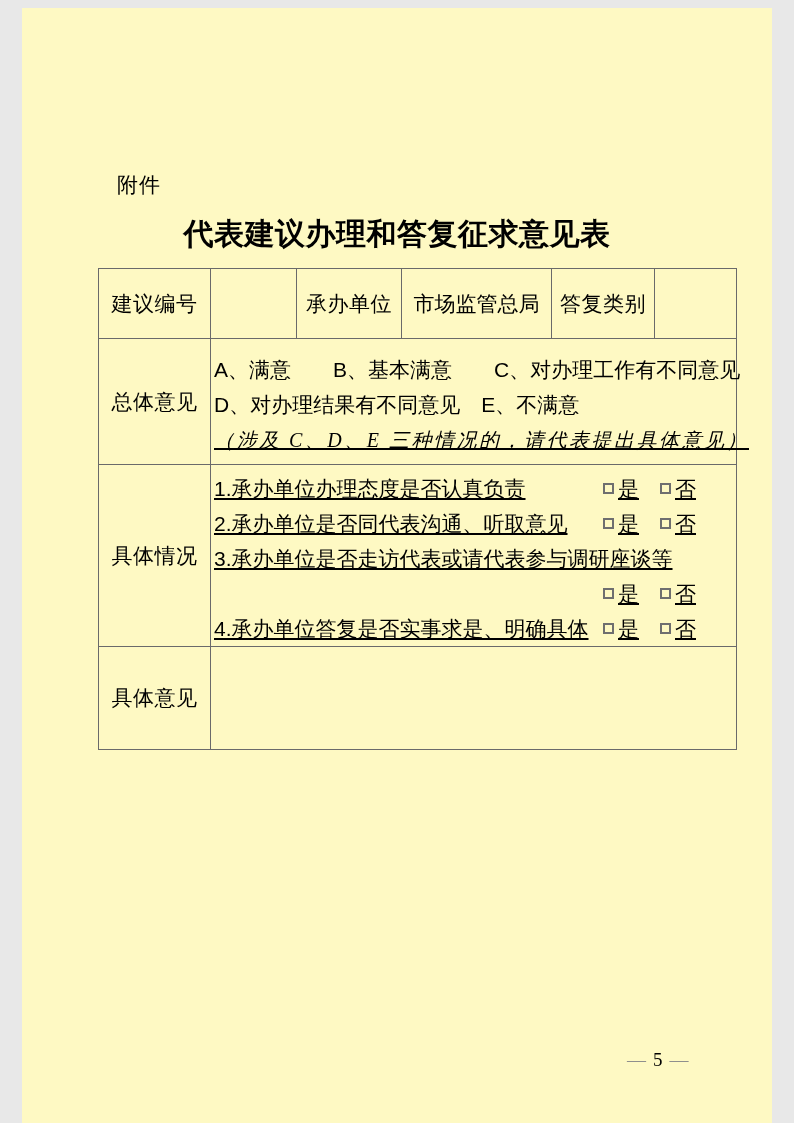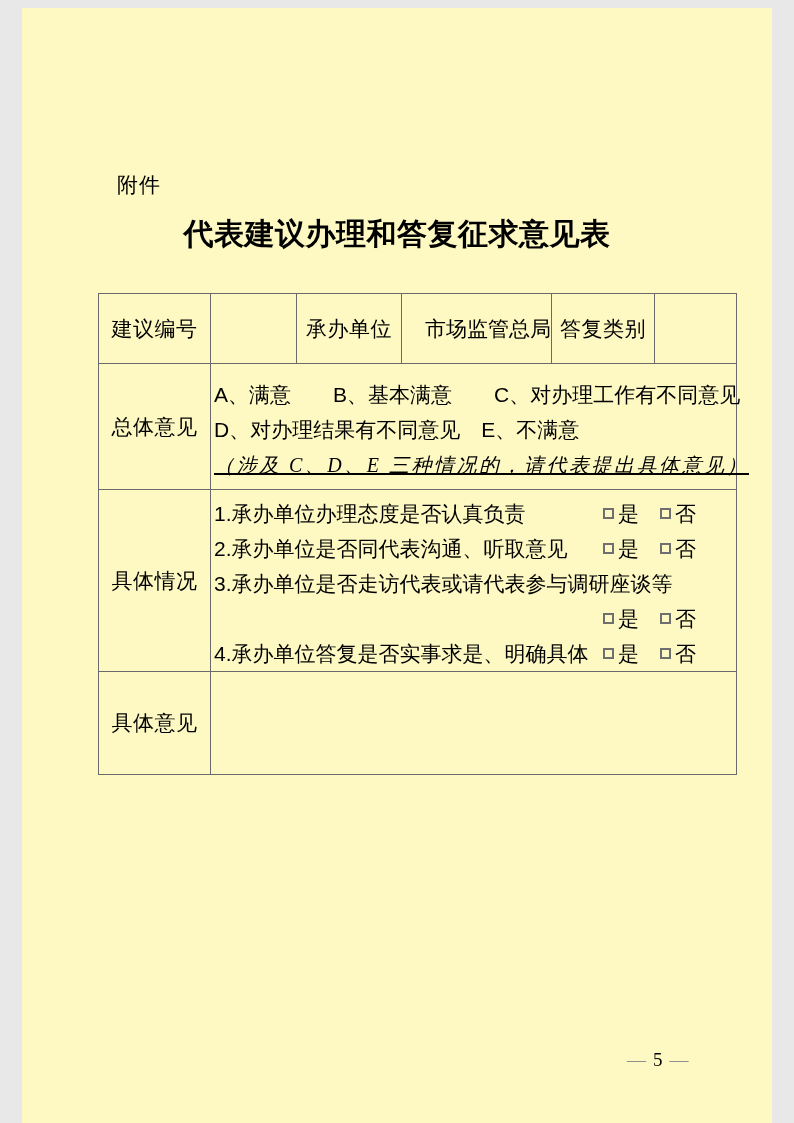--- a/index.html
+++ b/index.html
@@ -27,37 +27,37 @@
     top: 206px;
     width: 100%;
     text-align: center;
     font-size: 30px;
     font-weight: 700;
     letter-spacing: 0.5px;
   }
   table.form {
     position: absolute;
     left: 76px;
-    top: 285px;
+    top: 260px;
     width: 638px;
     border-collapse: collapse;
     table-layout: fixed;
   }
   table.form td {
     border: 1.7px solid #6a6a6a;
     font-size: 21px;
     color: #000;
   }
   td.label-cell {
     text-align: center;
     vertical-align: middle;
     letter-spacing: 0.5px;
   }
   td.value-cell {
-    text-align: right;
+    text-align: center;
     vertical-align: middle;
   }
   tr.r1 { height: 70px; }
   tr.r2 { height: 126px; }
   tr.r3 { height: 179px; }
   tr.r4 { height: 103px; }
   td.content-cell {
     vertical-align: top;
     padding: 13px 40px 0 3px;
   }
@@ -72,20 +72,21 @@
     letter-spacing: 2.5px;
     line-height: 36px;
     white-space: nowrap;
     text-decoration: underline;
   }
   .sit-line {
     display: flex;
     align-items: center;
     line-height: 35px;
     height: 35px;
+    text-decoration: underline;
   }
   .sit-text { flex: 1 1 auto; white-space: nowrap; }
   .yn-group {
     display: flex;
     gap: 21px;
     flex: 0 0 auto;
     align-items: center;
   }
   .yn-opt { display: inline-flex; align-items: center; white-space: nowrap; }
   .cbox {

